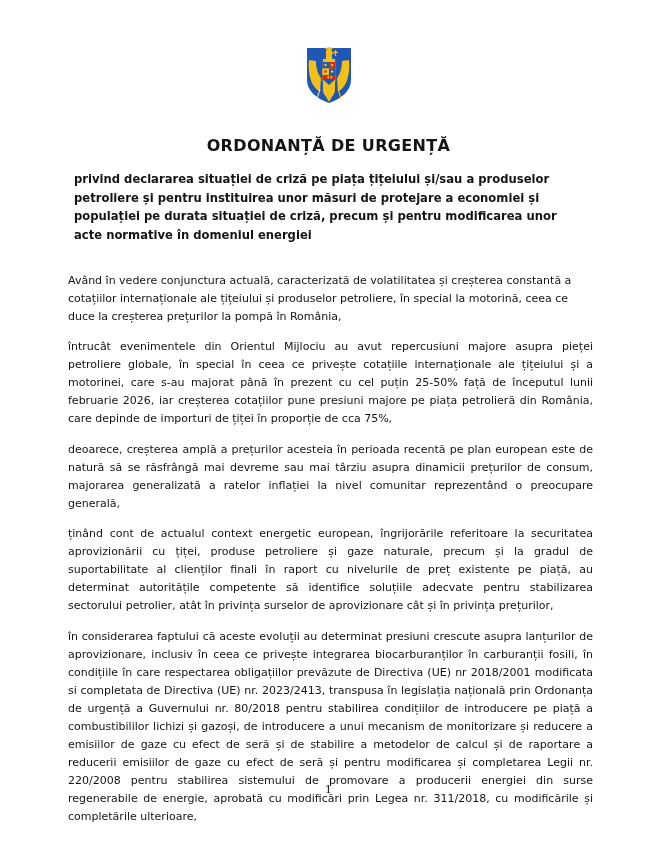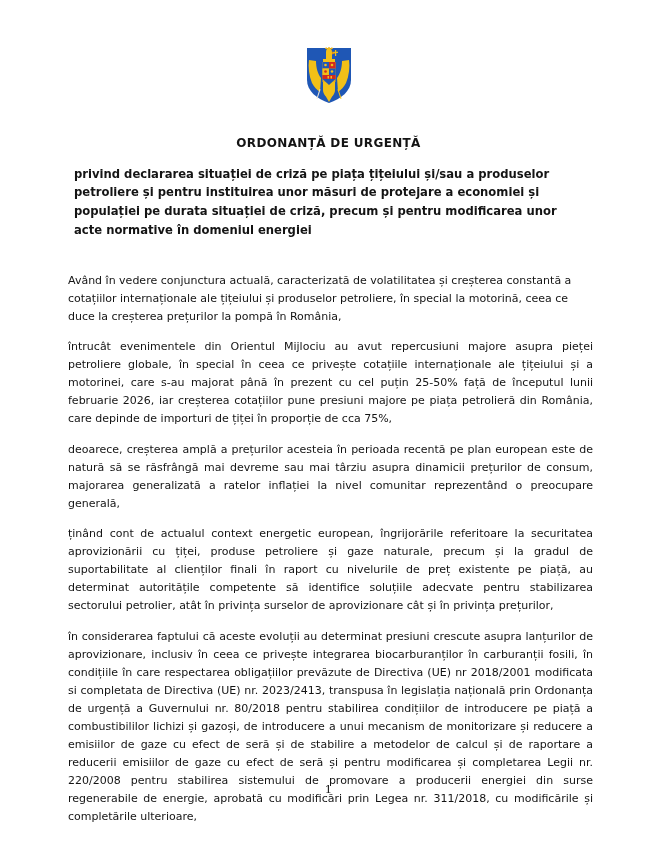--- a/index.html
+++ b/index.html
@@ -42,21 +42,21 @@
   }
 
   
   .title-block {
     position: absolute;
     top: 136px;
     left: 68px;
     width: 521px;
   }
   .doc-title {
-    font-size: 12px;
+    font-size: 16px;
     font-weight: 700;
     letter-spacing: 0.35px;
     text-align: center;
     margin: 0 0 13px 0;
     line-height: 1.3;
   }
   .doc-subtitle {
     font-size: 11.6px;
     font-weight: 700;
     margin: 0;

